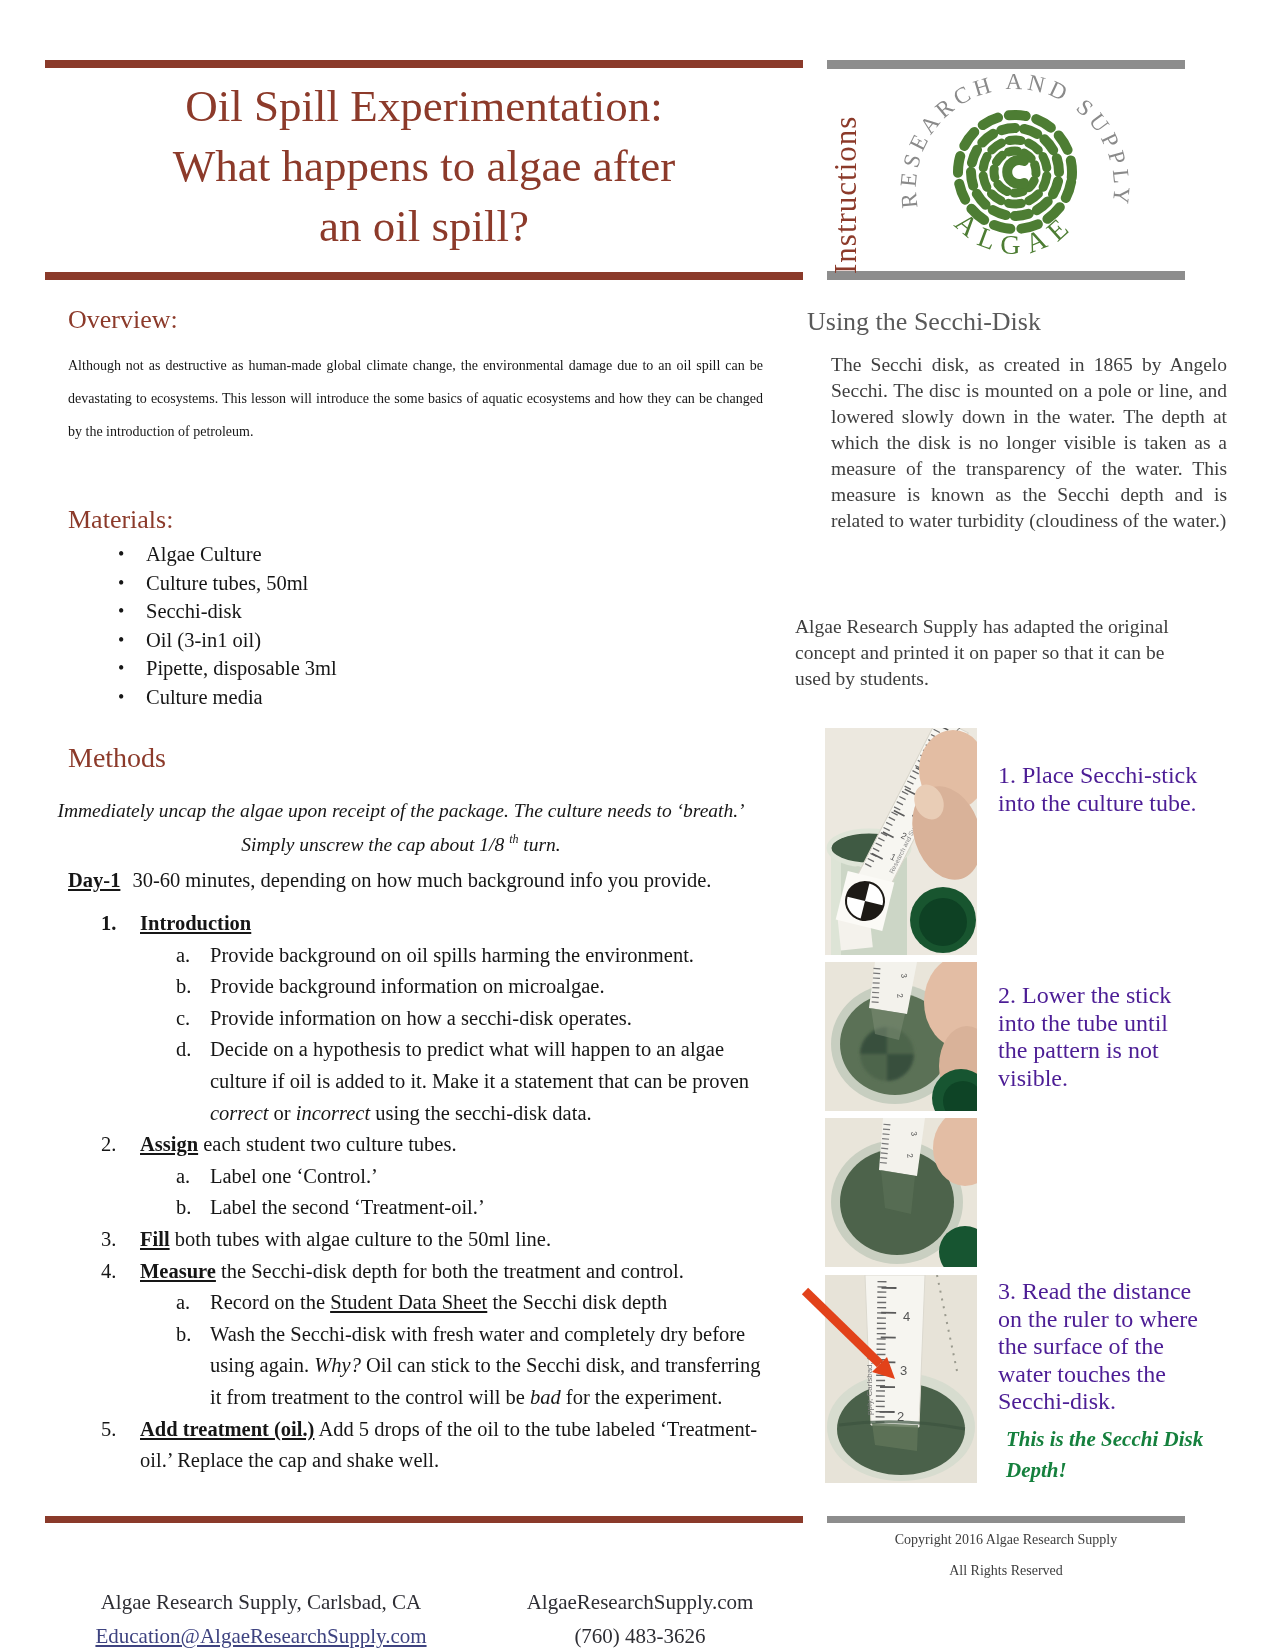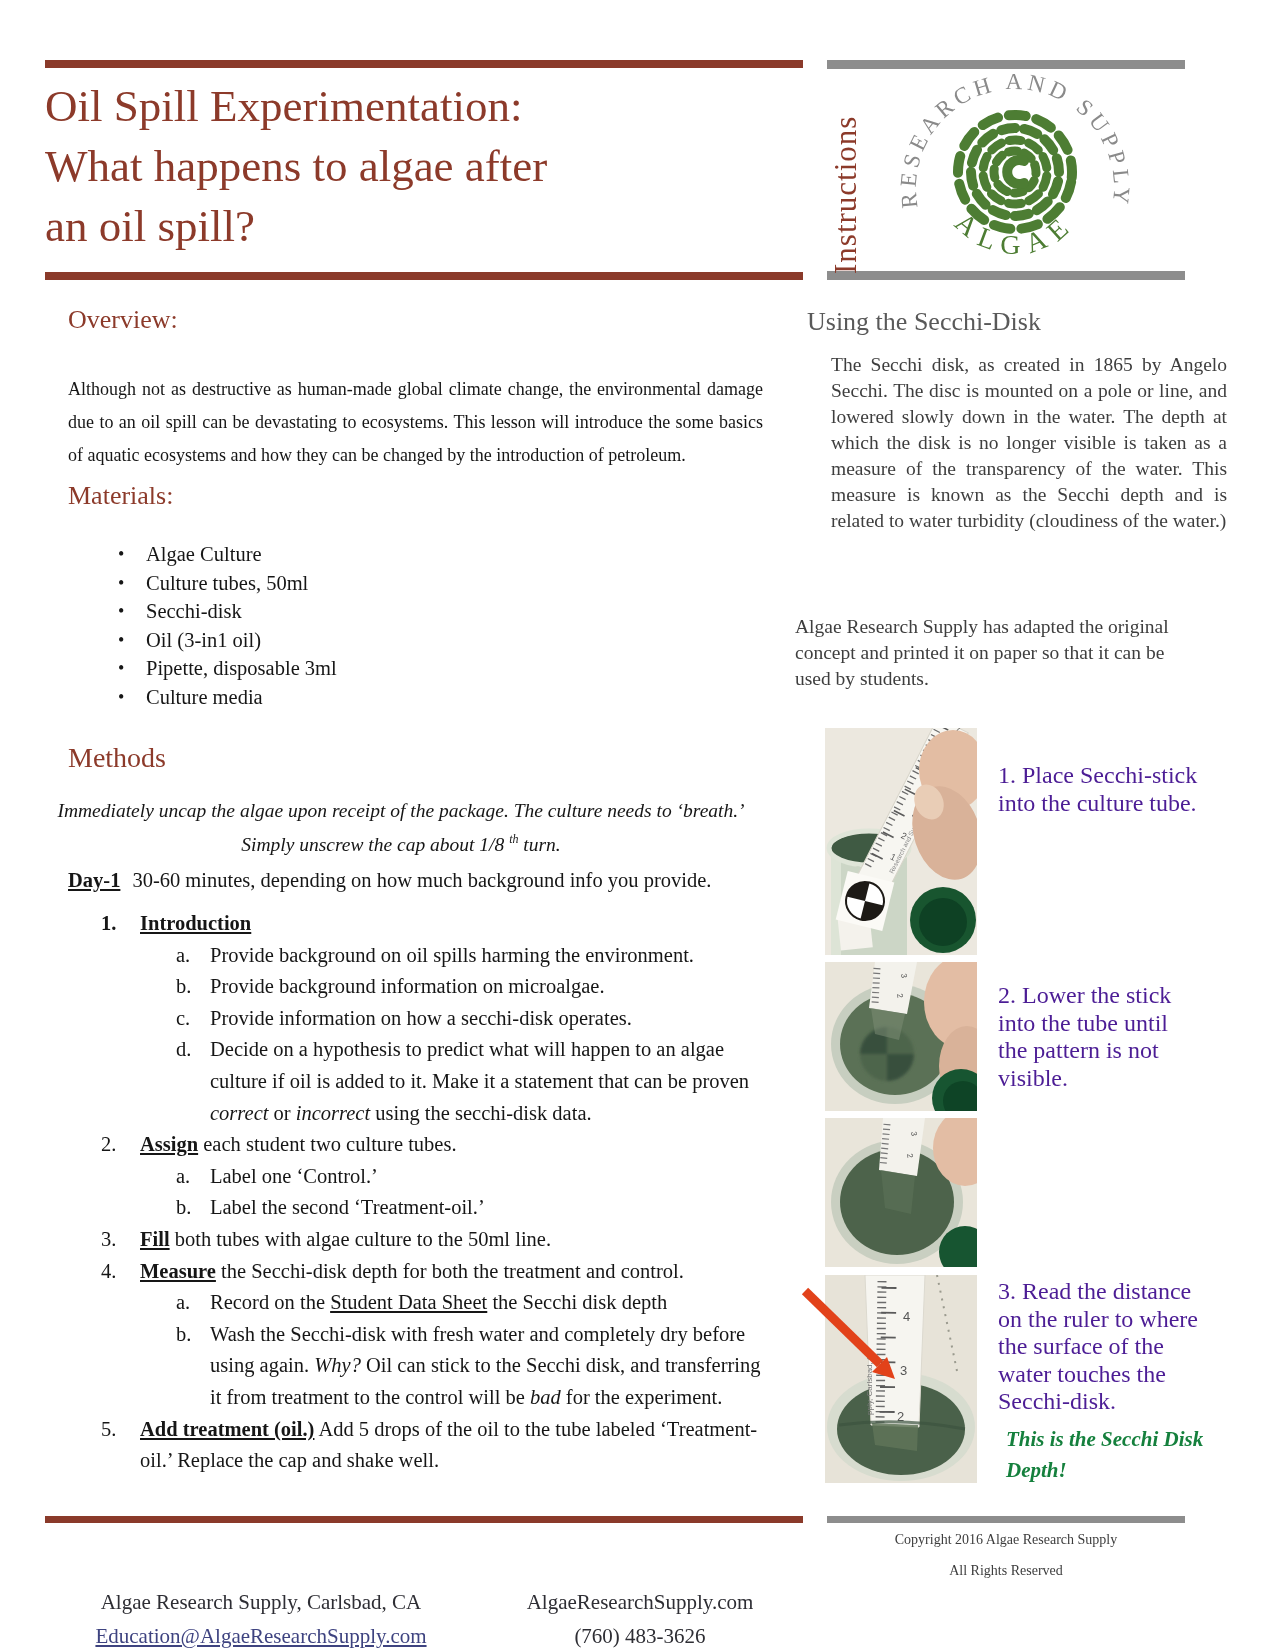--- a/index.html
+++ b/index.html
@@ -3,34 +3,34 @@
 <meta charset="utf-8">
 <style>
   html,body{margin:0;padding:0;background:#ffffff;}
   .page{position:relative;width:1275px;height:1650px;background:#ffffff;overflow:hidden;
         font-family:"Liberation Serif","DejaVu Serif",serif;color:#161616;}
   .abs{position:absolute;}
 
   
   .rule-red{position:absolute;background:#8a3a2a;height:8px;}
   .bar-gray{position:absolute;background:#8d8d8d;height:9px;}
-  .doc-title{position:absolute;left:45px;top:76px;width:758px;text-align:left;
+  .doc-title{position:absolute;left:45px;top:76px;width:758px;text-align:center;
              color:#8c3a2a;font-size:45px;line-height:60px;font-weight:400;}
   .doc-title div{white-space:nowrap;}
   .instructions-v{position:absolute;left:828px;top:84px;height:190px;width:42px;
                   writing-mode:vertical-rl;transform:rotate(180deg);
                   font-size:31px;color:#8c3a2a;letter-spacing:1px;}
 
   
   .h-red{position:absolute;color:#8c3a2a;font-size:26px;}
   .h-gray{position:absolute;color:#595959;font-size:26px;}
 
   
-  .overview-p{position:absolute;left:68px;top:349px;width:695px;font-size:18px;
-              line-height:33px;text-align:justify;margin-top:24px;}
+  .overview-p{position:absolute;left:68px;top:349px;width:695px;font-size:14px;
+              line-height:33px;text-align:justify;}
   .materials-list{position:absolute;left:68px;top:540px;width:500px;font-size:20.5px;line-height:28.6px;}
   .materials-list .mi{position:relative;padding-left:78px;}
   .materials-list .mi::before{content:"\2022";position:absolute;left:50px;font-size:18px;}
   .methods-note{position:absolute;left:52px;top:796px;width:698px;text-align:center;
                 font-style:italic;font-size:19.5px;line-height:29px;}
   .methods-note .nl{white-space:nowrap;}
   sup{font-size:12px;}
   .day1{position:absolute;left:68px;top:869px;width:700px;font-size:20.5px;}
   .day1-rest{margin-left:12px;}
   .b-u{font-weight:bold;text-decoration:underline;}
@@ -95,21 +95,21 @@
       <textPath href="#arcTop" startOffset="50%" text-anchor="middle">RESEARCH AND SUPPLY</textPath>
     </text>
     <text font-size="28" letter-spacing="9" fill="#4d7d33" font-family="Liberation Serif,serif">
       <textPath href="#arcBot" startOffset="50%" text-anchor="middle">ALGAE</textPath>
     </text>
   </svg>
 
   <div class="h-red" style="left:68px;top:305px;">Overview:</div>
   <div class="overview-p">Although not as destructive as human-made global climate change, the environmental damage due to an oil spill can be devastating to ecosystems.  This lesson will introduce the some basics of aquatic ecosystems and how they can be changed by the introduction of petroleum.</div>
 
-  <div class="h-red" style="left:68px;top:481px;">Materials:</div>
+  <div class="h-red" style="left:68px;top:505px;">Materials:</div>
   <div class="materials-list">
     <div class="mi">Algae Culture</div>
     <div class="mi">Culture tubes, 50ml</div>
     <div class="mi">Secchi-disk</div>
     <div class="mi">Oil (3-in1 oil)</div>
     <div class="mi">Pipette, disposable 3ml</div>
     <div class="mi">Culture media</div>
   </div>
 
   <div class="h-red" style="left:68px;top:742px;font-size:28px;">Methods</div>

